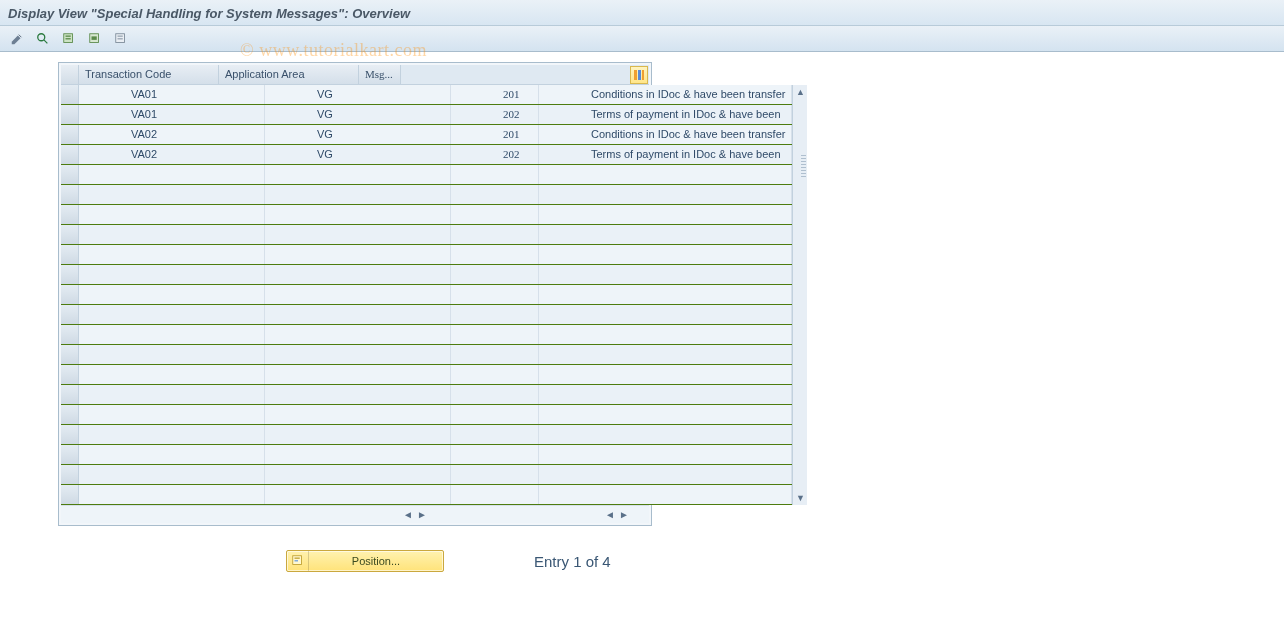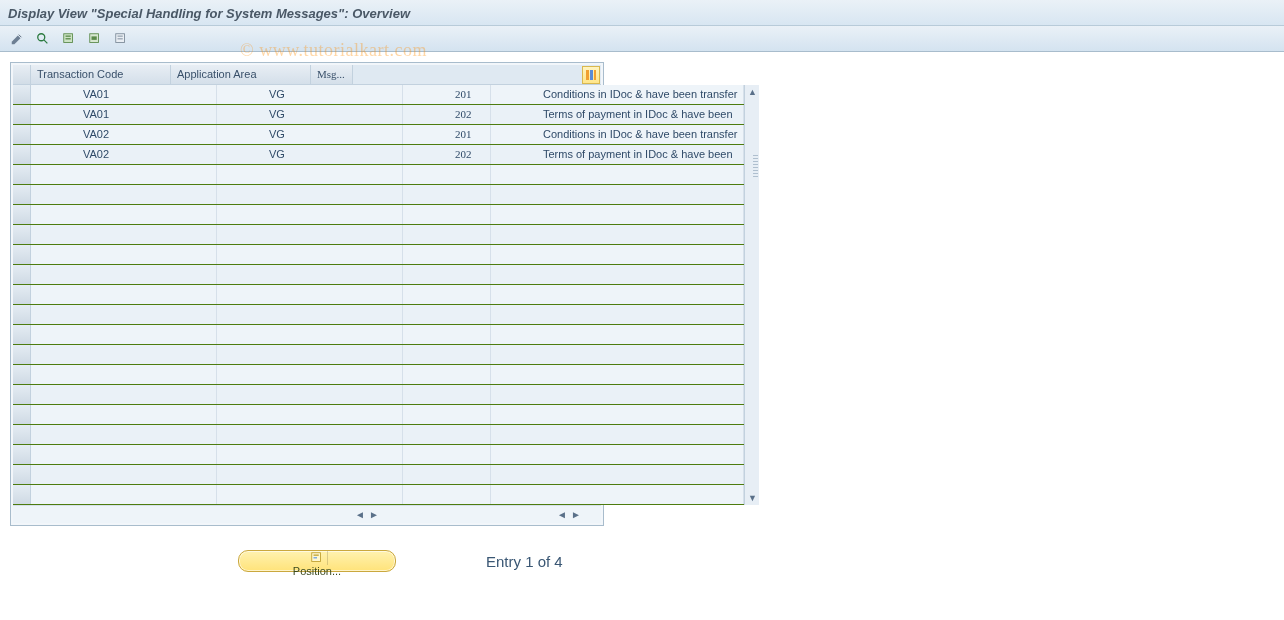--- a/index.html
+++ b/index.html
@@ -47,20 +47,21 @@
       left: 240px;
       top: 14px;
       font-size: 18px;
       color: rgba(255,140,0,0.35);
       letter-spacing: 0.5px;
       pointer-events: none;
       font-family: Georgia, serif;
     }
     .content {
       padding: 10px;
+      margin-left: 48px;
     }
     .grid-wrap {
       border: 1px solid #a8bccc;
       background: #f2f6fa;
       width: 594px;
       padding: 2px;
       position: relative;
     }
     .grid-header {
       display: flex;
@@ -160,26 +161,25 @@
       display: flex;
       align-items: center;
       padding-left: 228px;
       gap: 90px;
     }
     .position-btn {
       width: 158px;
       height: 22px;
       background: linear-gradient(#fff2b0, #ffe37a);
       border: 1px solid #caa83e;
-      border-radius: 10px;
+      border-radius: 2px;
       display: flex;
       align-items: center;
       cursor: pointer;
       box-shadow: inset 0 0 0 1px rgba(255,255,255,.6);
-      flex-direction: column;
     }
     .pos-icon {
       width: 22px; height: 100%;
       border-right: 1px solid rgba(0,0,0,.15);
       display:flex; align-items:center; justify-content:center;
     }
     .pos-label {
       flex:1; text-align:center; color:#3b4a1f; font-size:11px;
     }
     .entry-text { color: #3a5774; font-size: 15px; }

